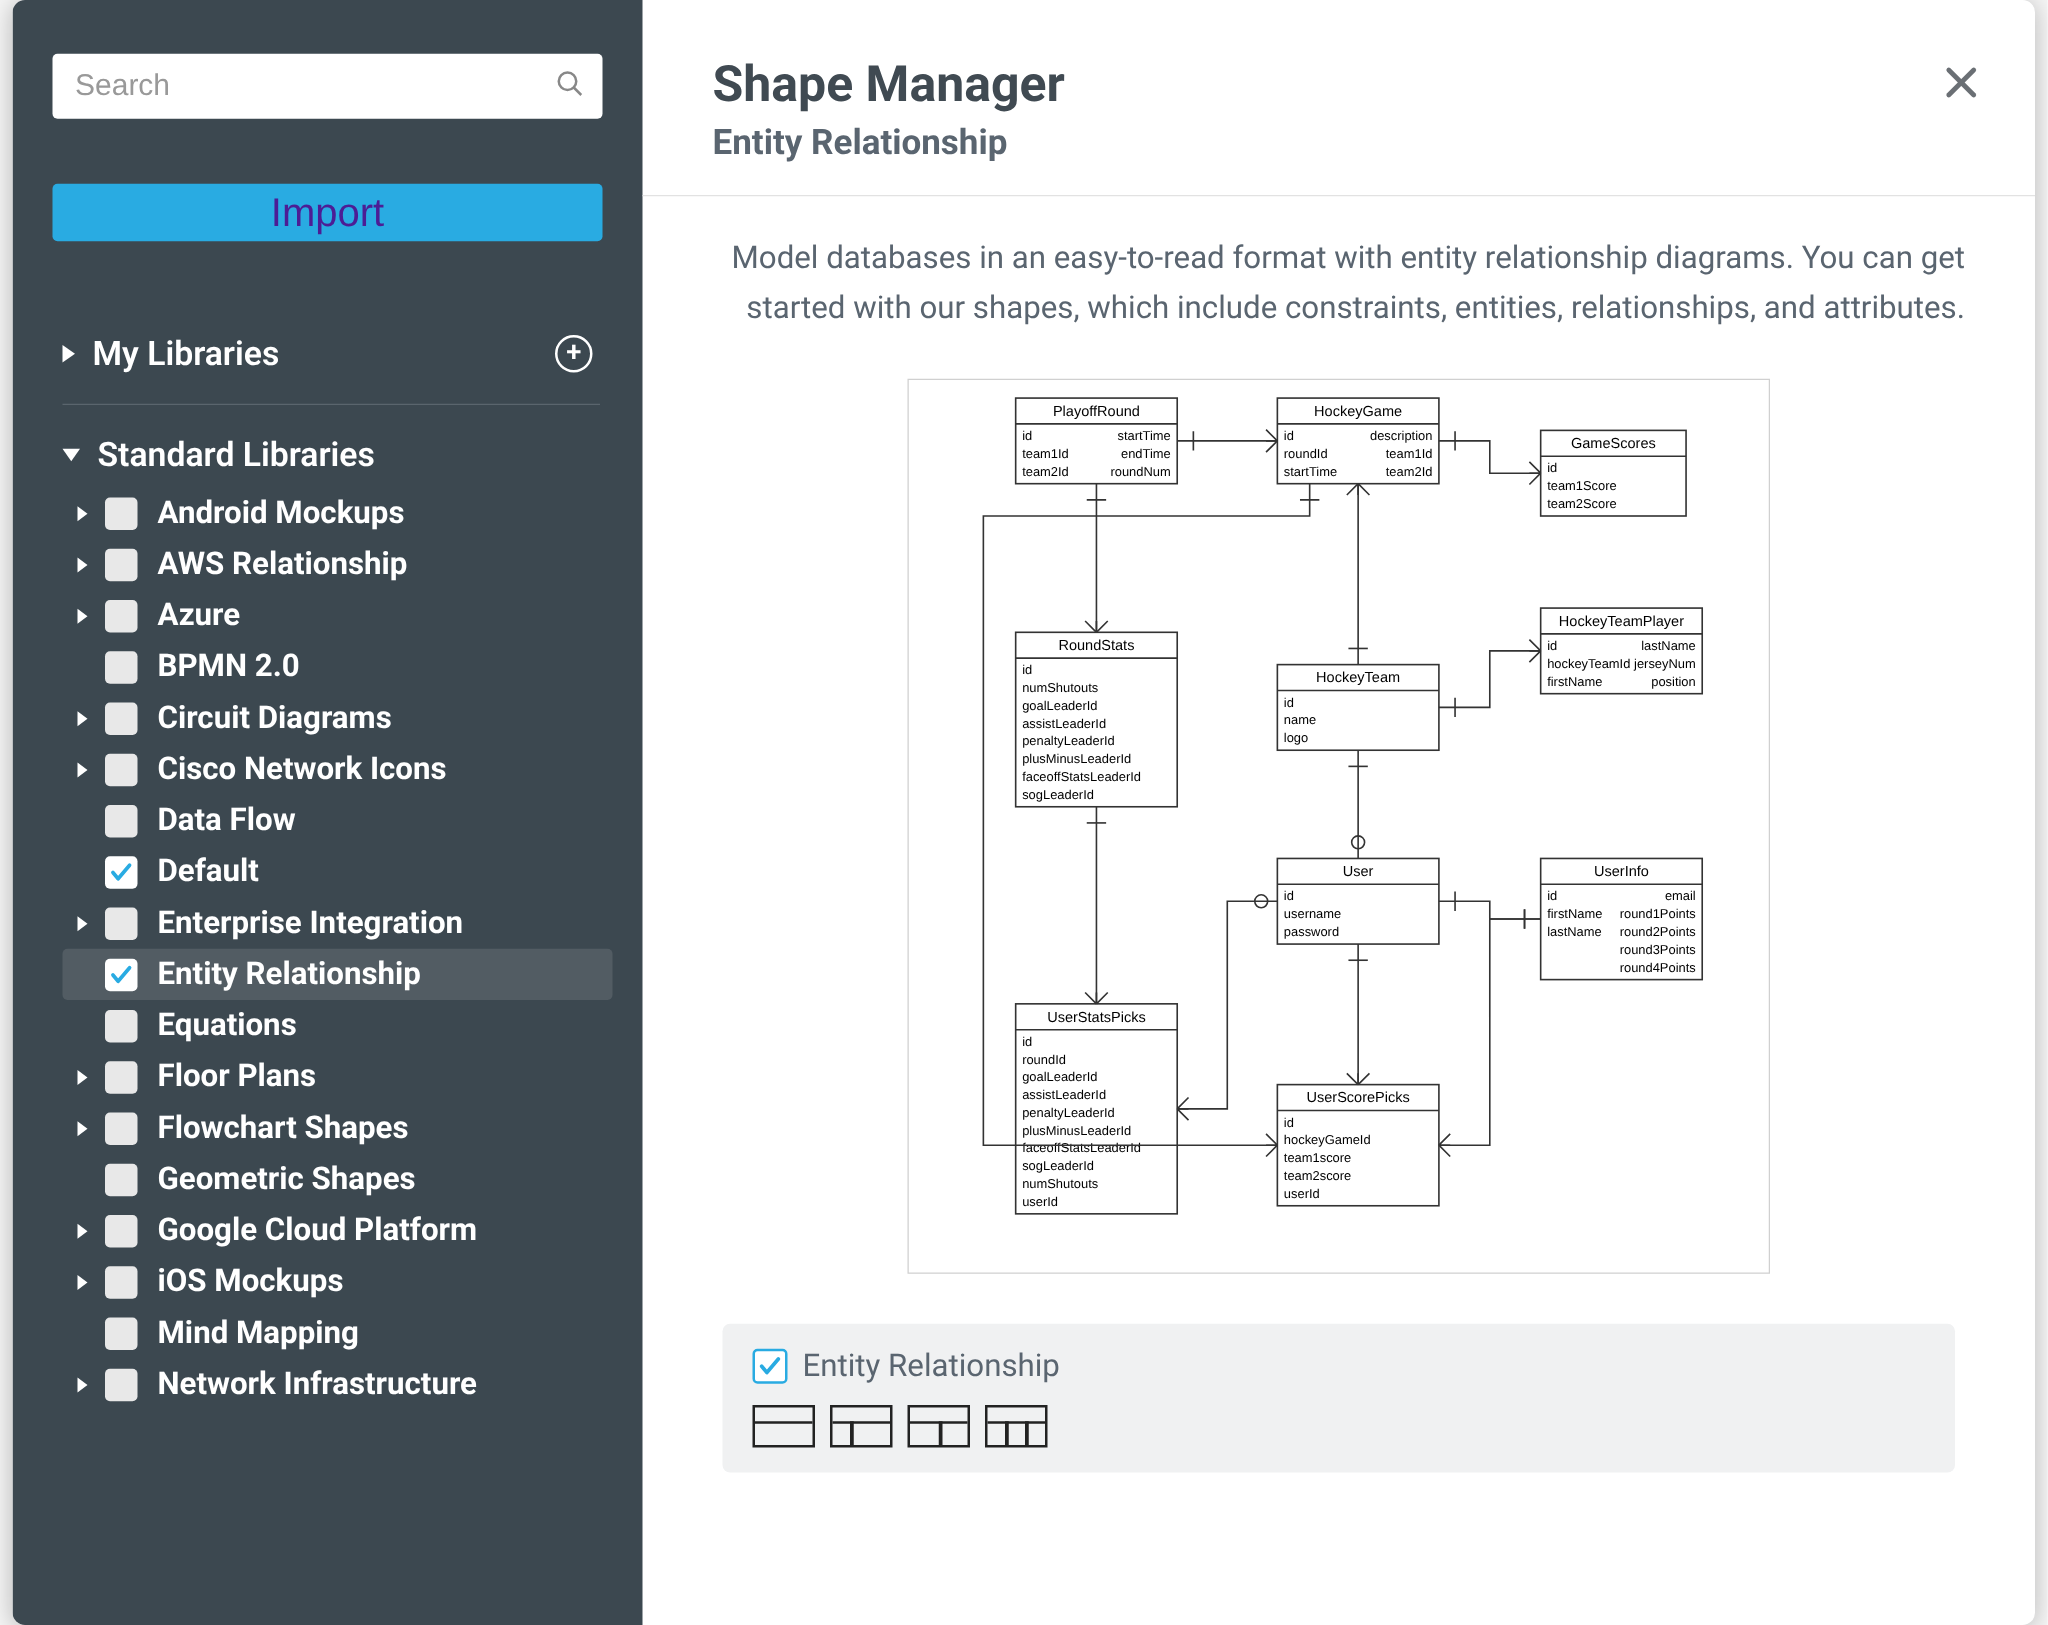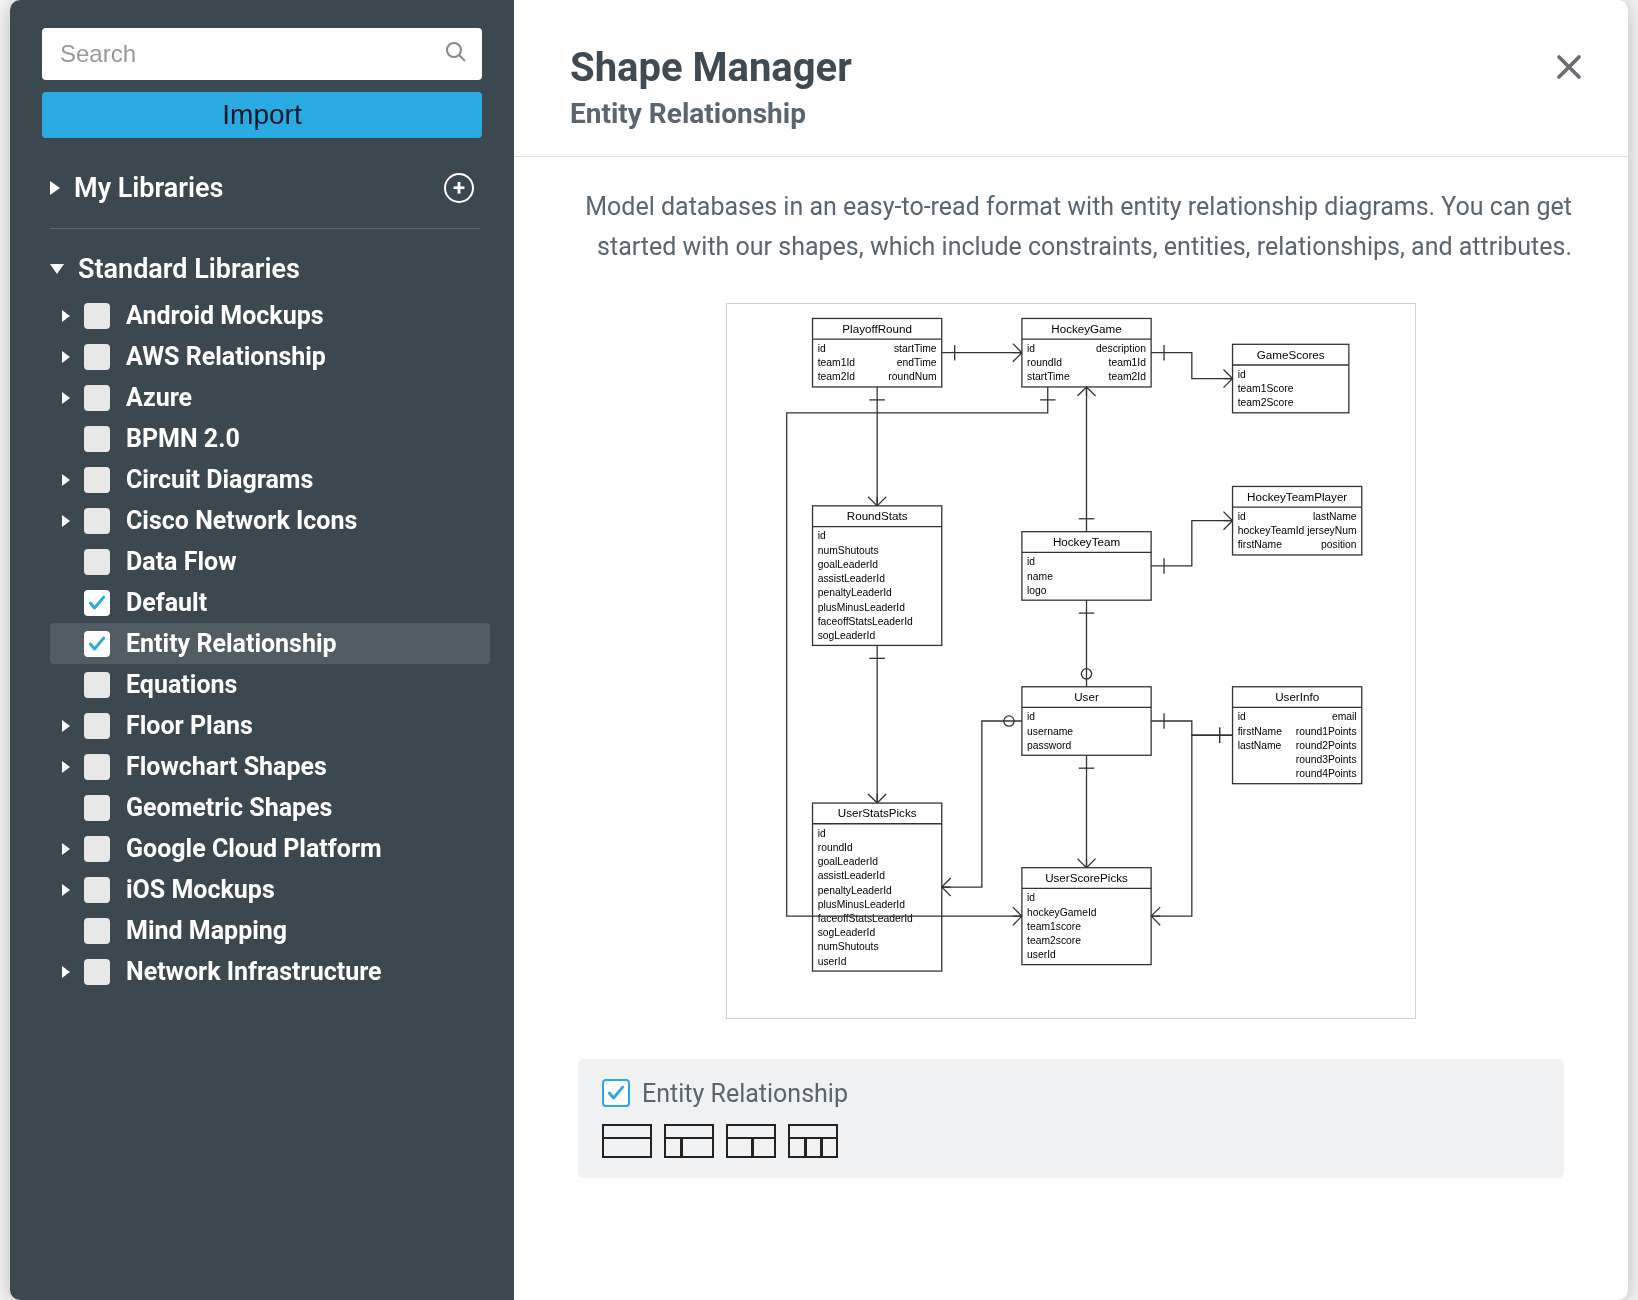--- a/index.html
+++ b/index.html
@@ -18,22 +18,23 @@
   display: flex;
   overflow: hidden;
   box-shadow: 0 2px 20px rgba(0,0,0,0.25);
 }
 .sidebar {
   width: 504px;
   background: #3c4850;
   color: #fff;
   display: flex;
   flex-direction: column;
-  padding-top: 28px;
+  padding-top: 43px;
   position: relative;
+  gap: 40px;
 }
 .search-wrap { padding: 0 32px 12px 32px; }
 .search-box {
   position: relative;
   background: #fff;
   border-radius: 4px;
   height: 52px;
   display: flex;
   align-items: center;
 }
@@ -45,26 +46,26 @@
   color: #333;
   background: transparent;
 }
 .search-input::placeholder { color: #999; }
 .search-icon-wrap {
   position: absolute; right: 14px; top: 50%; transform: translateY(-50%);
   color: #888;
 }
 .import-btn {
   background: #29abe2;
-  color: #0f172a;
+  color: #4c1d95;
   border: none;
   border-radius: 4px;
   height: 46px;
   width: 100%;
-  font-size: 28px;
+  font-size: 32px;
   cursor: pointer;
 }
 .import-wrap { padding: 0 32px 24px 32px; }
 .section-list {
   flex: 1;
   overflow-y: auto;
   padding: 0 10px 20px 40px;
   text-align: right;
 }
 .section-list::-webkit-scrollbar { width: 10px; }
@@ -316,20 +317,25 @@
             <span>Data Flow</span>
           </li>
           <li class="lib-item">
             <span class="small-caret"></span>
             <span class="checkbox checked">
               <svg width="20" height="20" viewBox="0 0 24 24" fill="none" stroke="#29abe2" stroke-width="3.5" stroke-linecap="round" stroke-linejoin="round">
                 <polyline points="4 12 9 18 20 5"></polyline>
               </svg>
             </span>
             <span>Default</span>
+          </li>
+          <li class="lib-item">
+            <span class="small-caret visible"></span>
+            <span class="checkbox"></span>
+            <span>Enterprise Integration</span>
           </li>
           <li class="lib-item selected">
             <span class="small-caret"></span>
             <span class="checkbox checked">
               <svg width="20" height="20" viewBox="0 0 24 24" fill="none" stroke="#29abe2" stroke-width="3.5" stroke-linecap="round" stroke-linejoin="round">
                 <polyline points="4 12 9 18 20 5"></polyline>
               </svg>
             </span>
             <span>Entity Relationship</span>
           </li>

